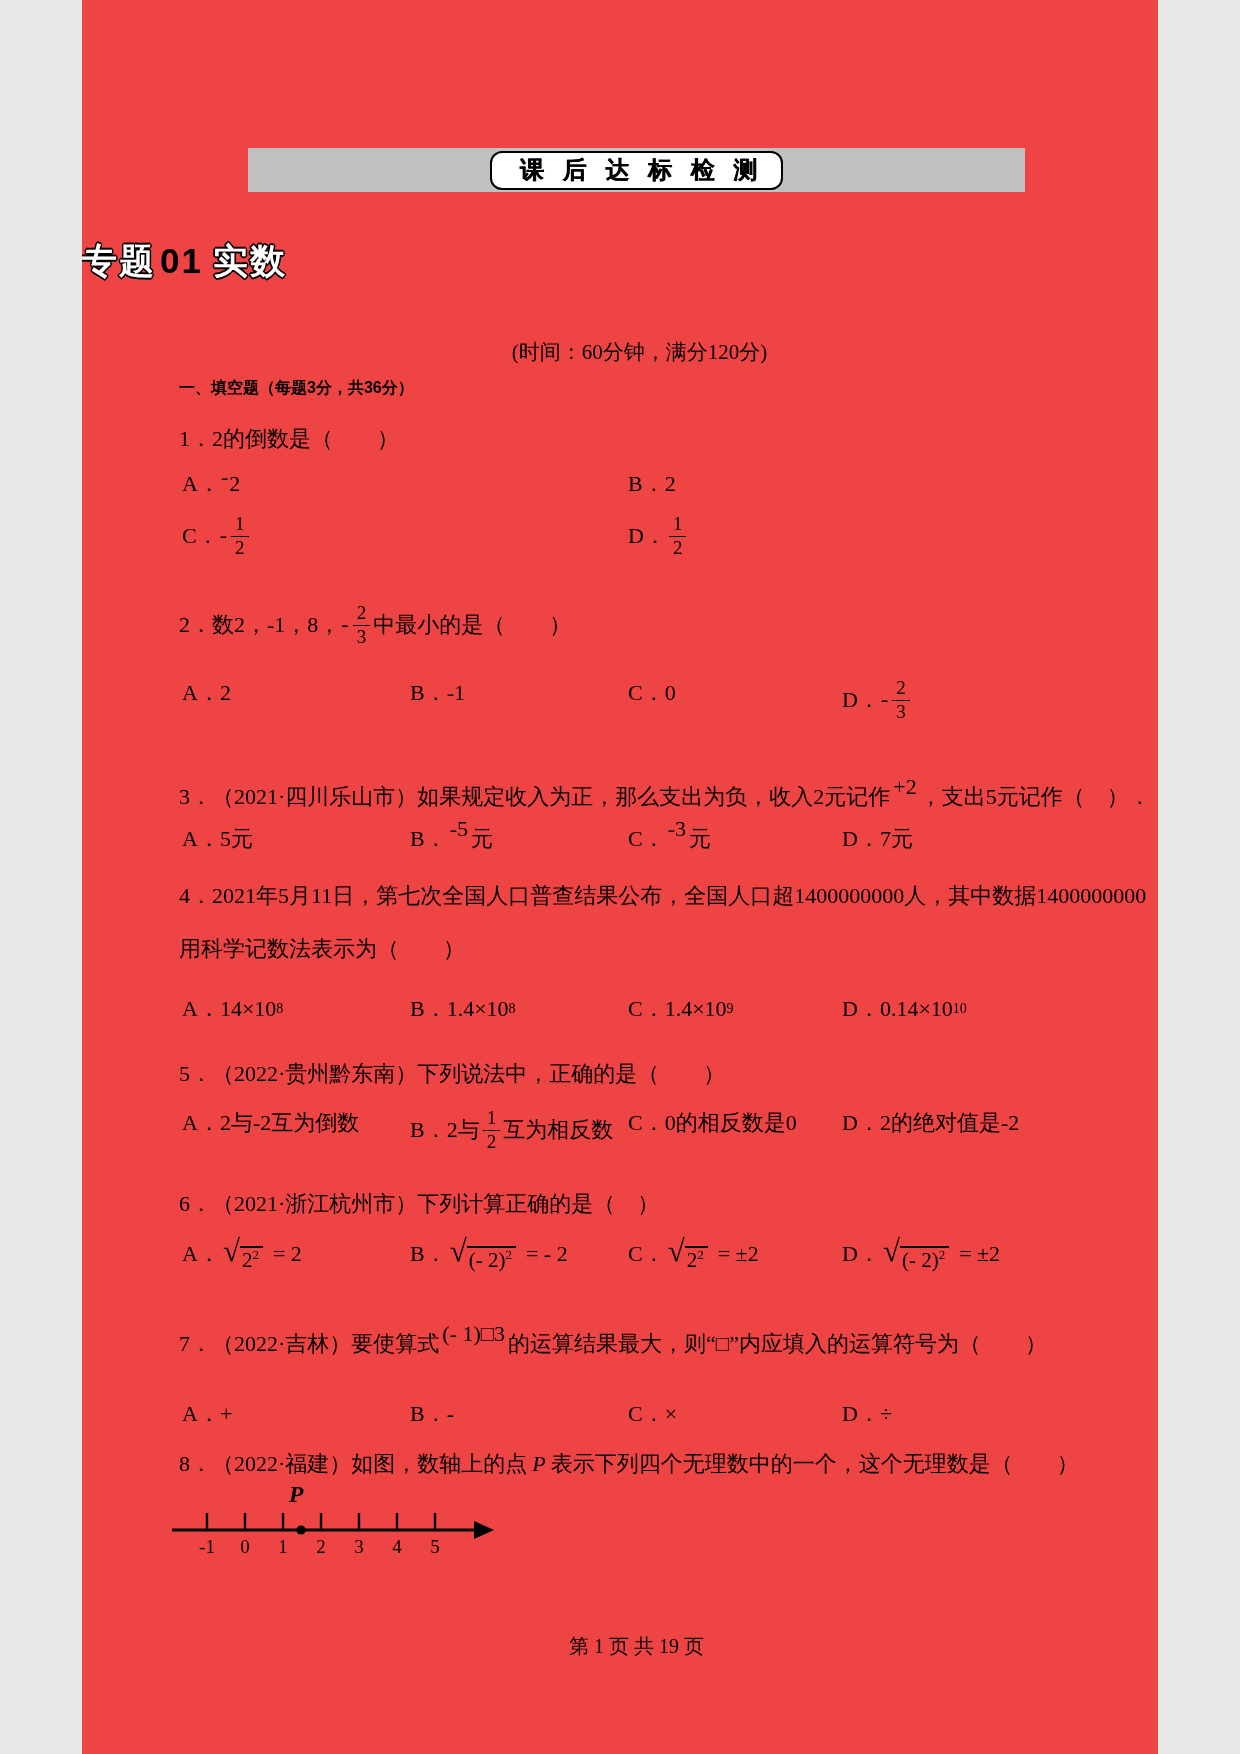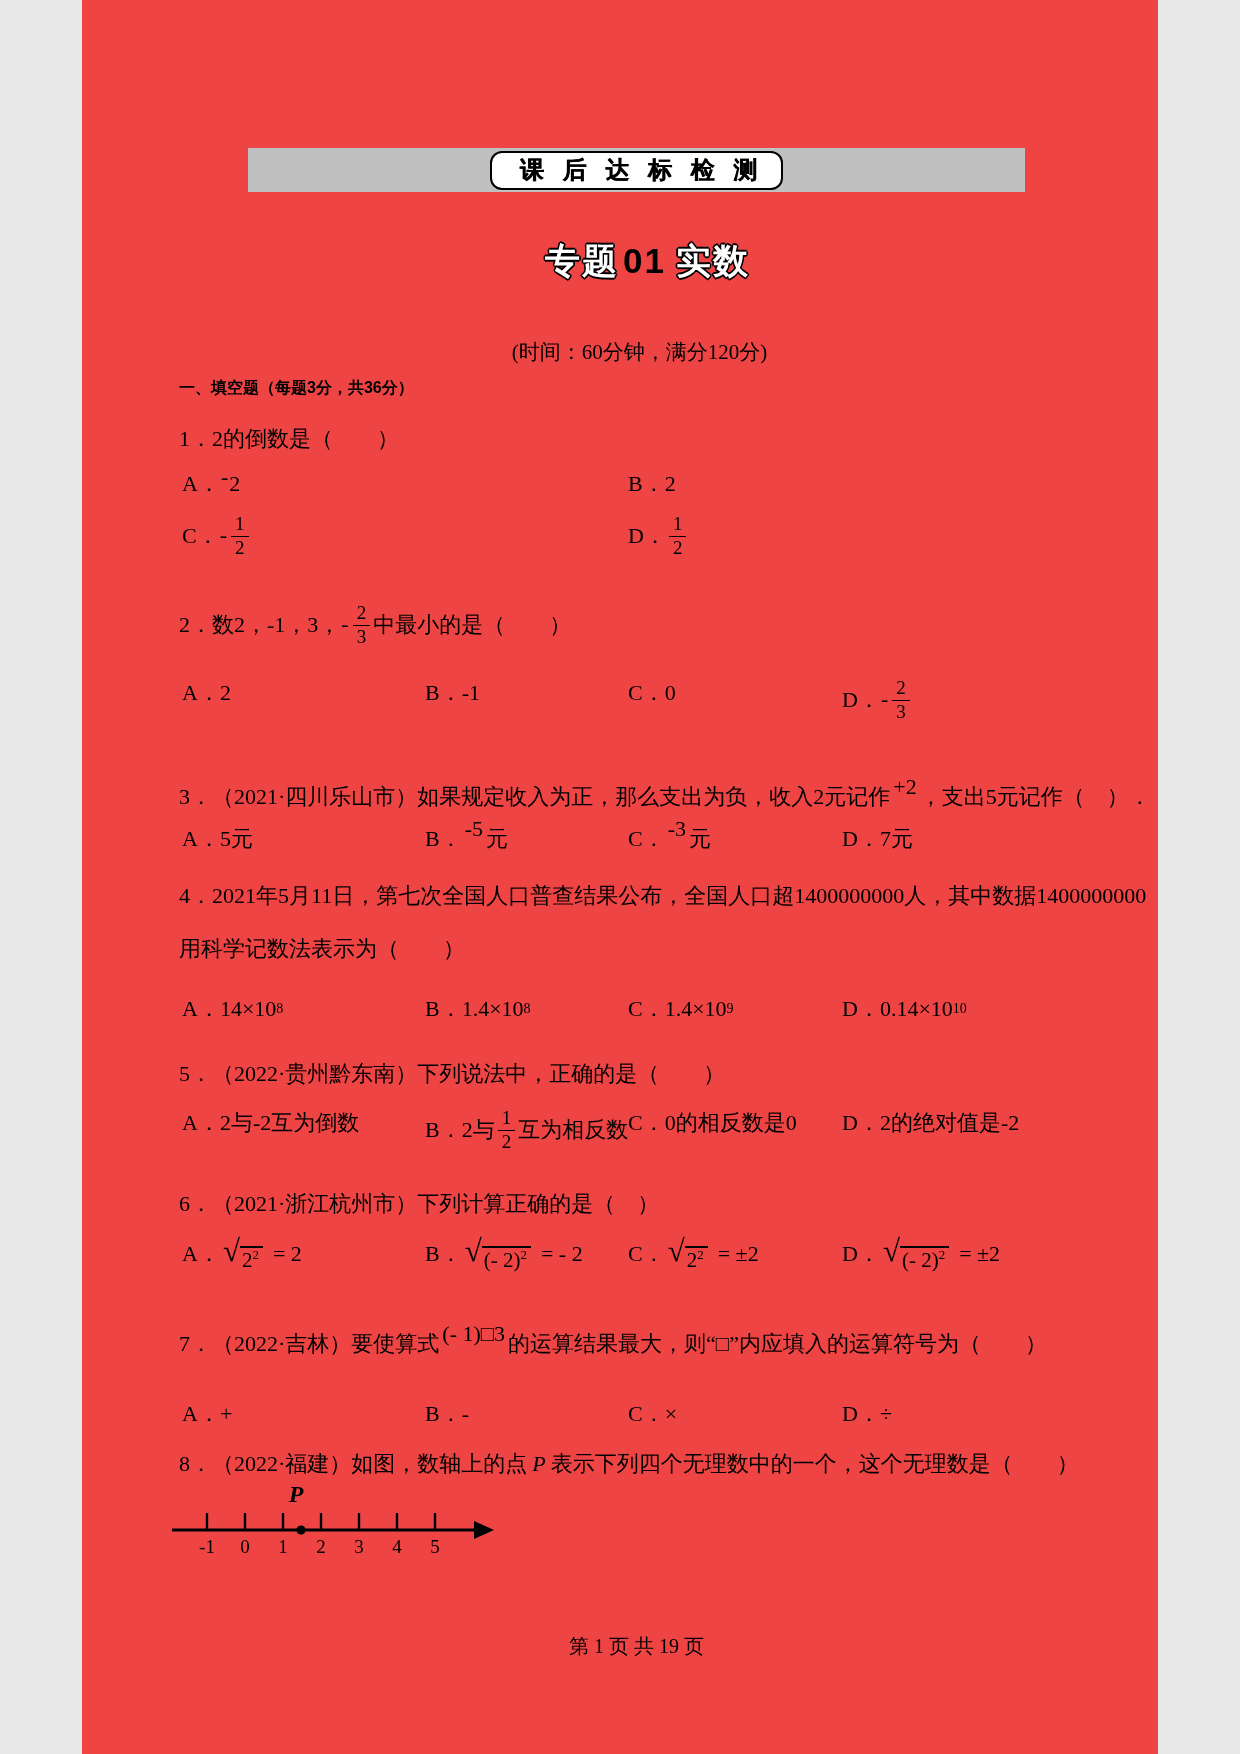--- a/index.html
+++ b/index.html
@@ -15,43 +15,43 @@
     background:#c0c0c0; display:flex; align-items:center; justify-content:center;
   }
   .banner-box {
     background:#fff; border:2.5px solid #000; border-radius:12px;
     padding:2px 18px 3px 28px;
     font-family:"Liberation Sans","DejaVu Sans",sans-serif;
     font-weight:bold; font-size:24px; letter-spacing:6px; line-height:1.25;
     text-shadow:0.6px 0 #000;
   }
   .title {
-    position:absolute; top:238px; left:0; width:1115px; text-align:center;
+    position:absolute; top:238px; left:0; width:1115px; text-align:left;
     font-family:"Liberation Sans","DejaVu Sans",sans-serif;
-    font-weight:bold; font-size:35px; letter-spacing:2px; white-space:nowrap;padding-left:8px;
+    font-weight:bold; font-size:35px; letter-spacing:2px; white-space:nowrap;
   }
   .hollow {
     color:#fff;
     text-shadow:-1.6px 0 #000, 1.6px 0 #000, 0 -1.6px #000, 0 1.6px #000,
                 -1.1px -1.1px #000, 1.1px -1.1px #000, -1.1px 1.1px #000, 1.1px 1.1px #000;
   }
   .title .num { color:#000; margin:0 10px 0 4px; }
   .subtitle {
     position:absolute; top:338px; left:0; width:1115px; text-align:center;
     font-size:21px;
   }
   .heading {
     position:absolute; left:97px; top:378px; font-weight:bold; font-size:16px;
     font-family:"Liberation Sans","DejaVu Sans",sans-serif; white-space:nowrap;
   }
   .row { position:absolute; left:97px; white-space:nowrap; }
   .frow { display:flex; align-items:center; }
   .opt-row { height:34px; }
   .opt { position:absolute; top:0; display:inline-flex; align-items:center; white-space:nowrap; }
-  .c0{left:3px;} .c1{left:246px;} .c2{left:449px;} .c3{left:663px;}
+  .c0{left:3px;} .c1{left:231px;} .c2{left:449px;} .c3{left:663px;}
   
   .frac { display:inline-block; vertical-align:middle; text-align:center;
           font-size:19px; line-height:1.1; margin:0 3px; }
   .frac .top { display:block; border-bottom:1.7px solid #000; padding:0 4px 1px 4px; }
   .frac .bot { display:block; padding:1px 4px 0 4px; }
   
   .hi   { position:relative; top:-7px; margin:0 1px; }
   .mid  { position:relative; top:-1px; margin:0 1px; }
   .sup3 { position:relative; top:-10px; margin:0 3px; }
   sup.exp { font-size:14px; vertical-align:super; line-height:0; }
@@ -110,21 +110,21 @@
         <span>D．</span>
         <span class="frac">
           <span class="top">1</span>
           <span class="bot">2</span>
         </span>
       </span>
   </div>
 
   <div class="row frow" style="top:597px;height:56px">
     <span>2．</span>
-      <span>数2，-1，3，</span>
+      <span>数2，-1，8，</span>
       <span class="mid">-</span>
       <span class="frac">
         <span class="top">2</span>
         <span class="bot">3</span>
       </span>
       <span>中最小的是（　　）</span>
   </div>
   <div class="row opt-row" style="top:678px;height:56px">
     <span class="opt c0">A．2</span>
     <span class="opt c1">B．-1</span>

